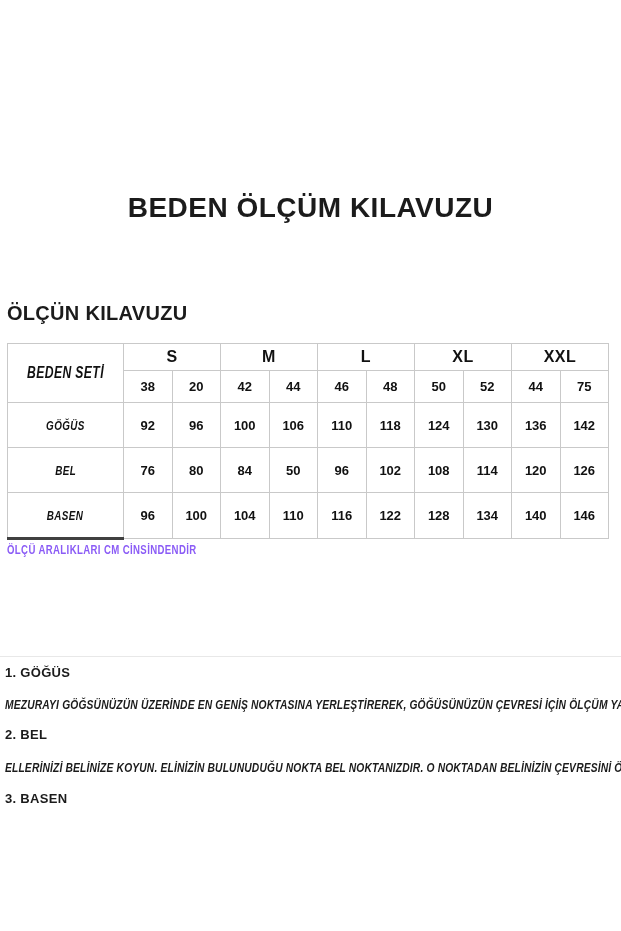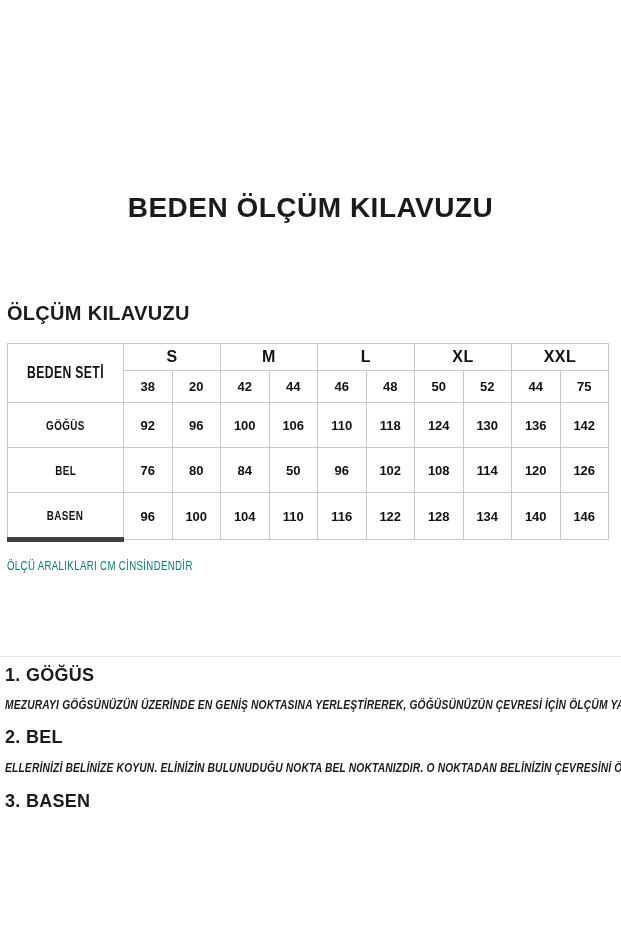--- a/index.html
+++ b/index.html
@@ -21,48 +21,49 @@
     text-align:center; vertical-align:middle; padding:0;
     border:1px solid #c9c9c9; font-weight:bold; font-size:13px; color:#111;
   }
   tr.r-group td { height:26px; font-size:16px; letter-spacing:0.5px; }
   tr.r-sizes td { height:31px; }
   tr.r-data  td { height:44px; }
   td.labelcell {
     border:1px solid #8a8a8a;
     border-bottom:3px double #8a8a8a;
     font-size:18px;
+    font-style:italic;
   }
-  td.labelcell.last { border-bottom:5px solid #404040; }
+  td.labelcell.last { border-bottom:3px solid #404040; }
   .cond  { display:inline-block; transform:scaleX(0.76); transform-origin:center center; letter-spacing:0.5px; white-space:nowrap; }
   .condL { display:inline-block; transform:scaleX(0.74); transform-origin:left center; letter-spacing:0.5px; white-space:nowrap; }
   .note {
-    position:absolute; top:558px; left:7px;
-    font-size:13px; font-weight:normal; color:#0f766e;
+    position:absolute; top:542px; left:7px;
+    font-size:13px; font-weight:bold; color:#8b5cf6;
   }
   .h2b {
     position:absolute; top:626px; left:5px;
     font-size:19px; font-weight:bold; letter-spacing:0.2px;
   }
   .divider { position:absolute; top:656px; left:0; width:621px; height:1px; background:#e8e8e8; }
-  .item-title { position:absolute; left:5px; font-size:18px; font-weight:bold; letter-spacing:0.3px; }
+  .item-title { position:absolute; left:5px; font-size:13px; font-weight:bold; letter-spacing:0.3px; }
   .item-text  { position:absolute; left:5px; font-size:13px; font-style:italic; font-weight:bold; white-space:nowrap; }
   .item-text .condL { transform:scaleX(0.79); letter-spacing:0.2px; }
   .t1 { top:665px; } .p1 { top:697px; }
   .t2 { top:727px; } .p2 { top:760px; }
   .t3 { top:791px; } .p3 { top:820px; }
 </style>
 </head>
 <body>
 
 <div class="page">
 
   <div class="title">BEDEN ÖLÇÜM KILAVUZU</div>
 
-  <div class="h2a">ÖLÇÜM KILAVUZU</div>
+  <div class="h2a">ÖLÇÜN KILAVUZU</div>
 
   <div class="tableWrap">
     <table class="sizes">
       <colgroup>
         <col style="width:116px">
         <col span="10">
       </colgroup>
       <tbody>
           <tr class="r-group">
         <td class="labelcell" rowspan="2"><span class="cond">BEDEN SETİ</span></td>

